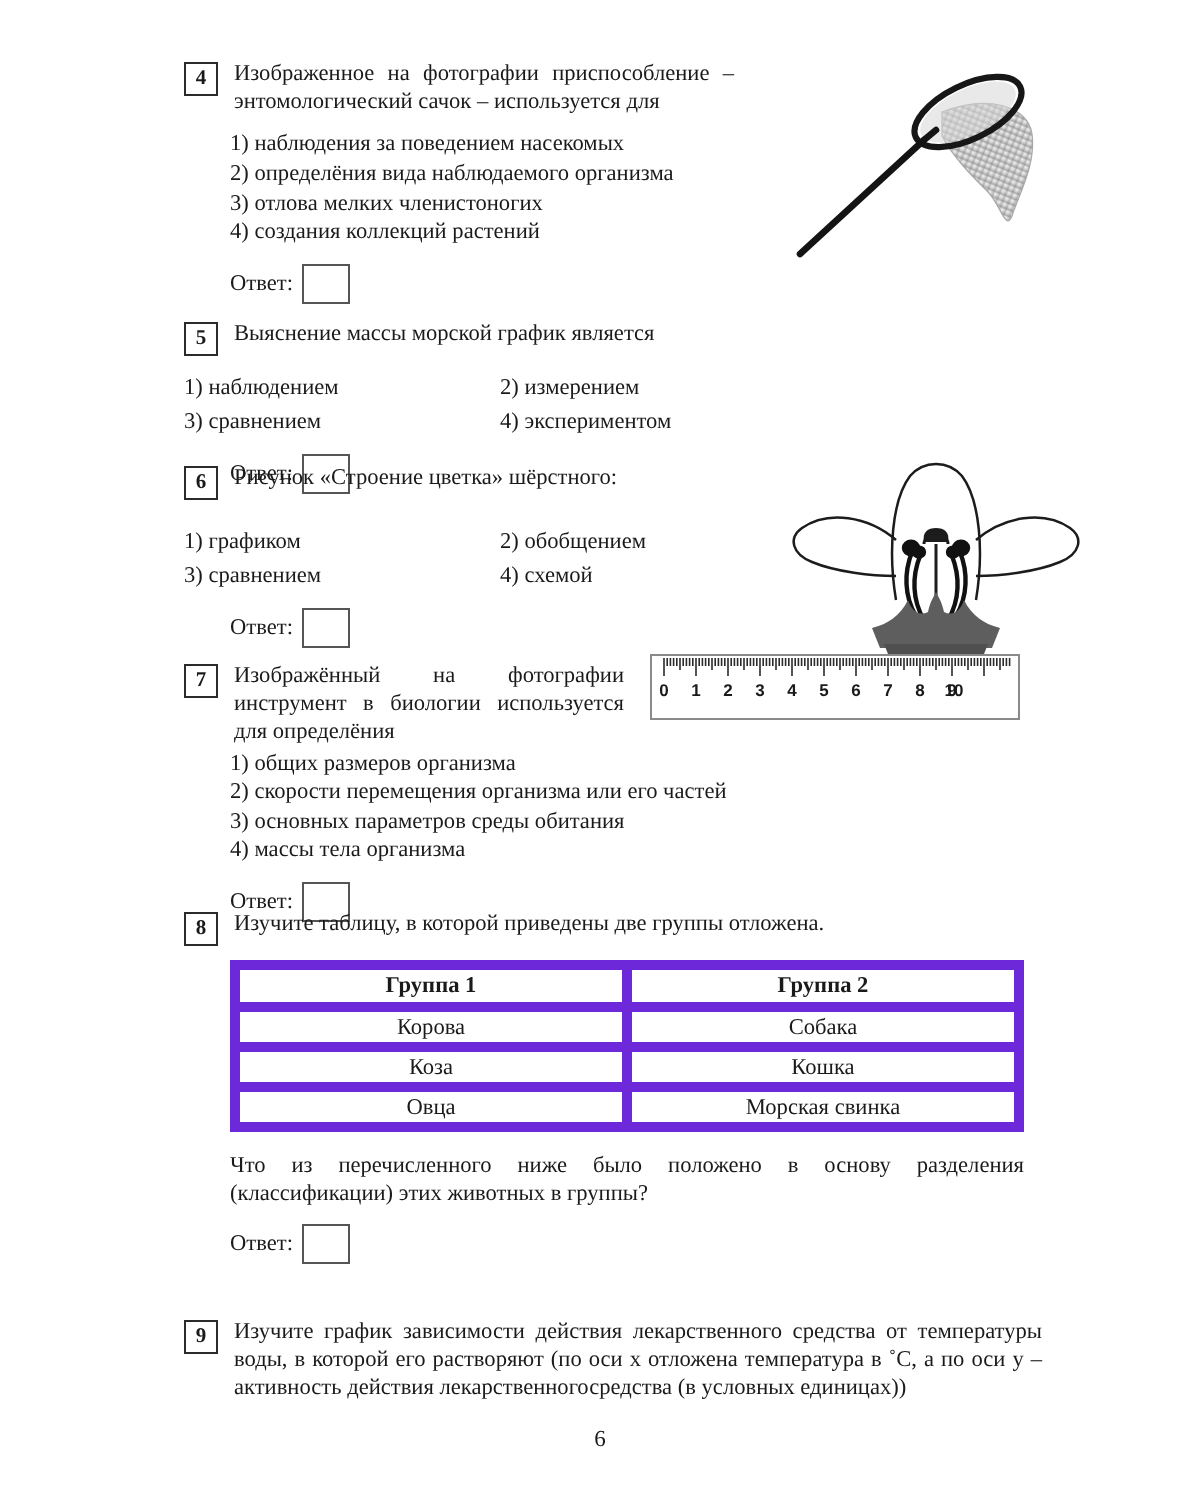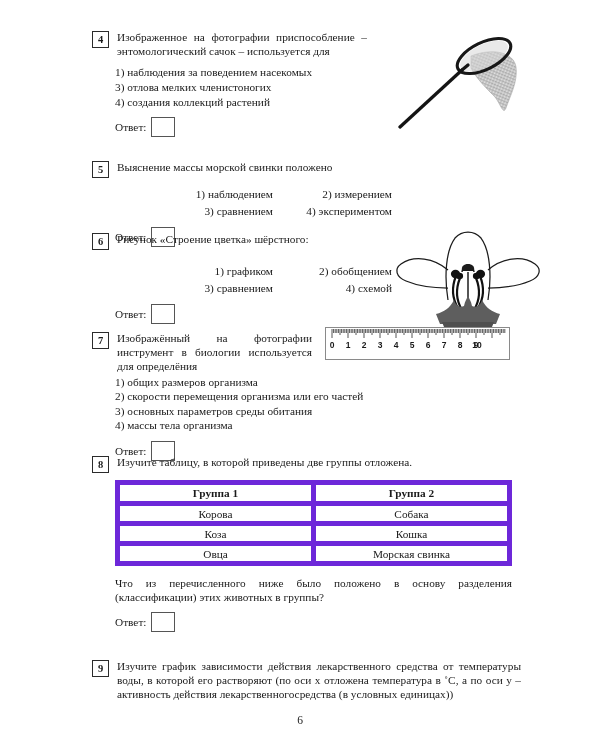--- a/index.html
+++ b/index.html
@@ -54,28 +54,26 @@
 
   .opts {
     margin-left: 23px;
     margin-top: 7px;
     font-size: 11.3px;
     line-height: 14.6px;
   }
   .opts .opt { white-space: nowrap; }
 
   .opts2col {
-    margin-left: 23px;
     margin-top: 8px;
     font-size: 11.3px;
     line-height: 16px;
     display: grid;
     grid-template-columns: 158px auto;
     row-gap: 1px;
-    text-align: right;
   }
 
   .answer {
     margin-left: 23px;
     margin-top: 8px;
     display: flex;
     align-items: center;
     font-size: 11.3px;
   }
   .answer .lbl { margin-right: 5px; }
@@ -165,20 +163,21 @@
 
 <div class="page">
 
   <div class="qblock" style="left:92px; top:30px; width:280px;">
     <div class="qhead">
       <div class="qnum">4</div>
       <div class="qtext" style="width:250px;">Изображенное на фотографии приспособление – энтомологический сачок – используется для</div>
     </div>
     <div class="opts">
       <div class="opt">1) наблюдения за поведением насекомых</div>
+      <div class="opt">2) определёния вида наблюдаемого организма</div>
       <div class="opt">3) отлова мелких членистоногих</div>
       <div class="opt">4) создания коллекций растений</div>
     </div>
     <div class="answer">
       <span class="lbl">Ответ:</span>
       <span class="abox"></span>
     </div>
   </div>
 
   <div class="illus" style="left:398px; top:20px; width:196px; height:116px;">
@@ -201,21 +200,21 @@
       <ellipse cx="86" cy="36" rx="26" ry="11.3" transform="rotate(-26 86 36)" fill="#d7d7d7" opacity="0.55"></ellipse>
 
       <path d="M64 50 L2 107" stroke="#141414" stroke-width="3.3" stroke-linecap="round"></path>
       <path d="M64 50 L70 45" stroke="#141414" stroke-width="3.3" stroke-linecap="round"></path>
     </svg>
   </div>
 
   <div class="qblock" style="left:92px; top:160px; width:300px;">
     <div class="qhead">
       <div class="qnum">5</div>
-      <div class="qtext nojust" style="width:270px;">Выяснение массы морской свинки положено</div>
+      <div class="qtext nojust" style="width:270px;">Выяснение массы морской график является</div>
     </div>
     <div class="opts2col">
       <div>1) наблюдением</div>
       <div>2) измерением</div>
       <div>3) сравнением</div>
       <div>4) экспериментом</div>
     </div>
     <div class="answer">
       <span class="lbl">Ответ:</span>
       <span class="abox"></span>

